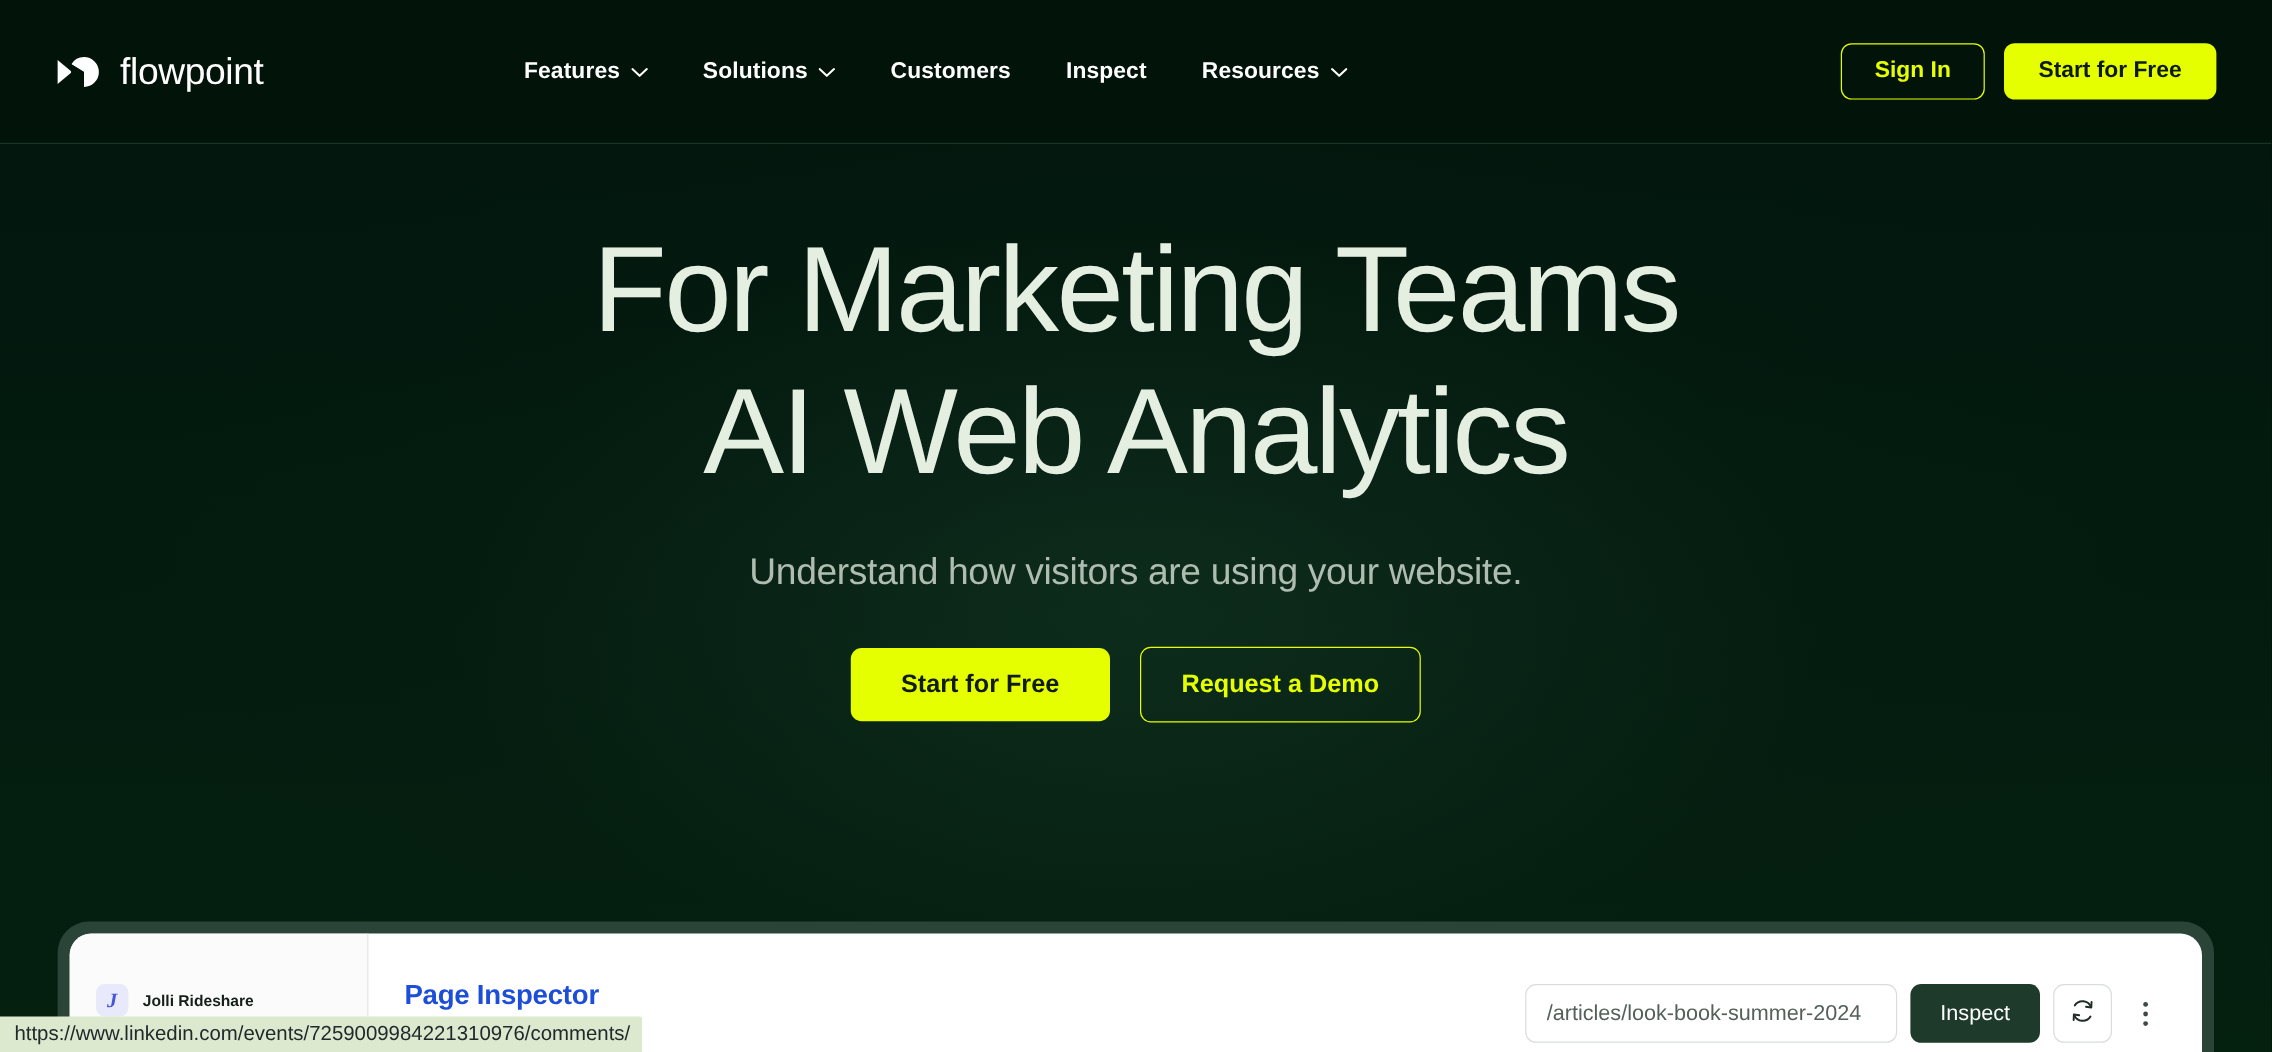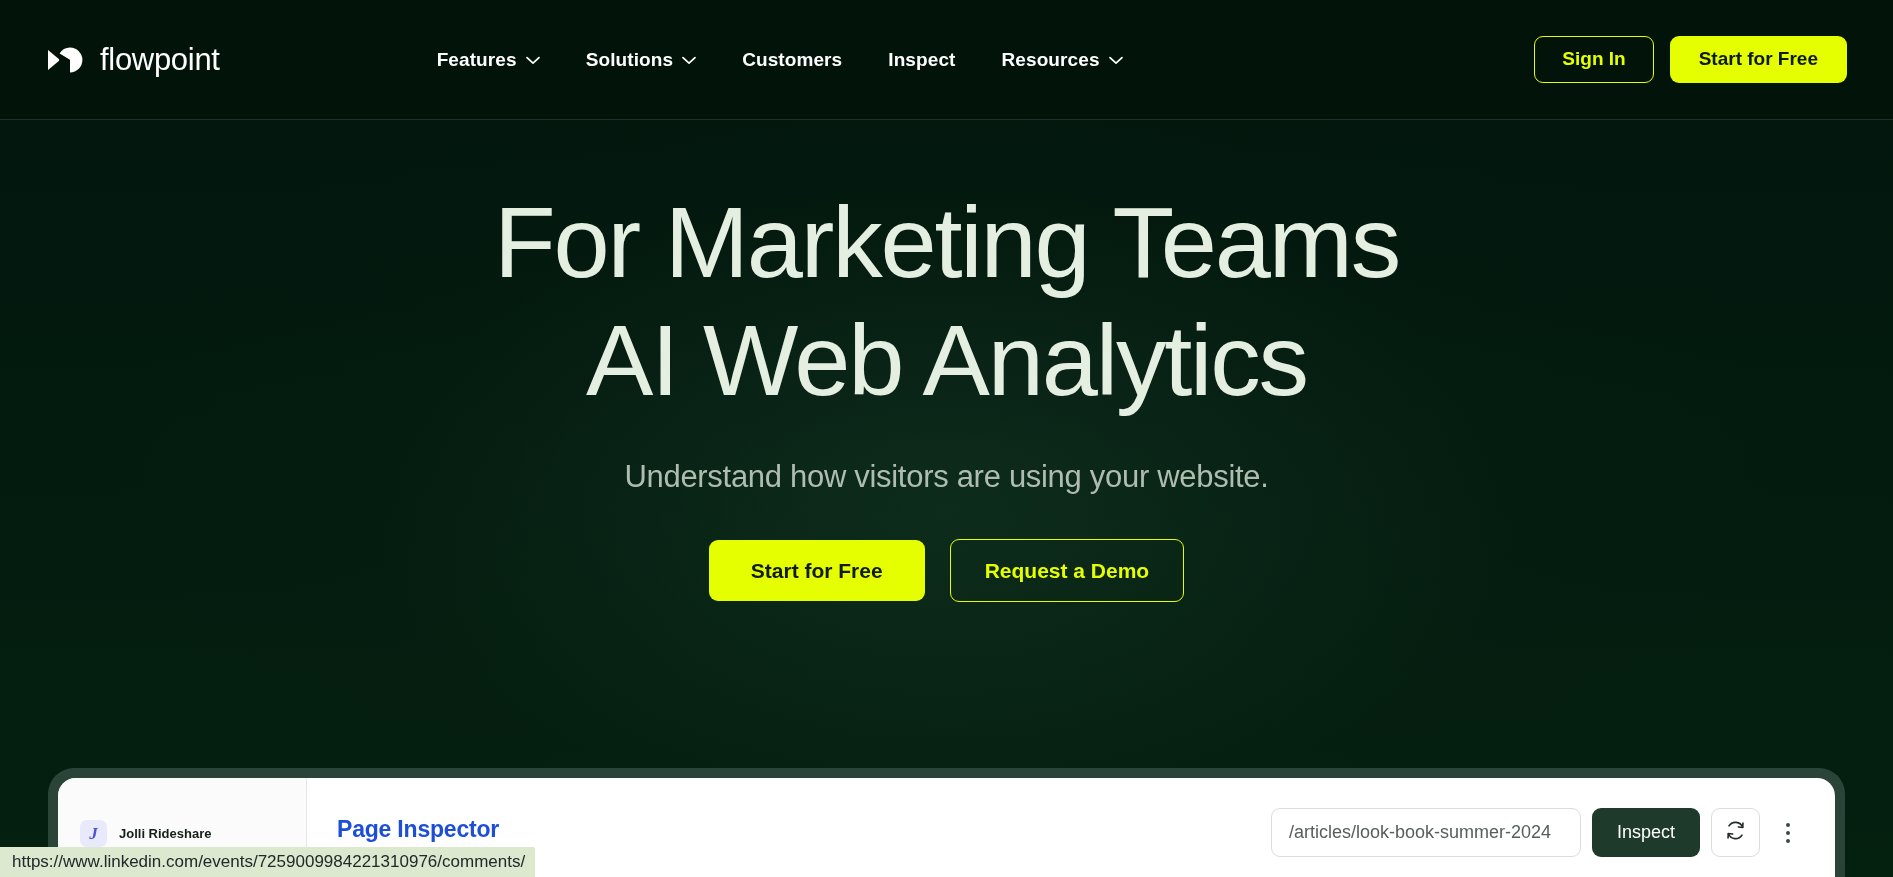--- a/index.html
+++ b/index.html
@@ -223,21 +223,21 @@
     font-weight: 700;
     letter-spacing: -0.2px;
     white-space: nowrap;
     margin-top: 12px;
   }
   .panel-tools {
     margin-left: auto;
     display: flex;
     align-items: flex-start;
     gap: 11px;
-    margin-top: 4px;
+    margin-top: 16px;
   }
   .path-input {
     width: 310px;
     height: 49px;
     border: 1px solid #D9DEDB;
     border-radius: 9px;
     background: #ffffff;
     padding: 0 17px;
     font-size: 18px;
     color: #55605a;

